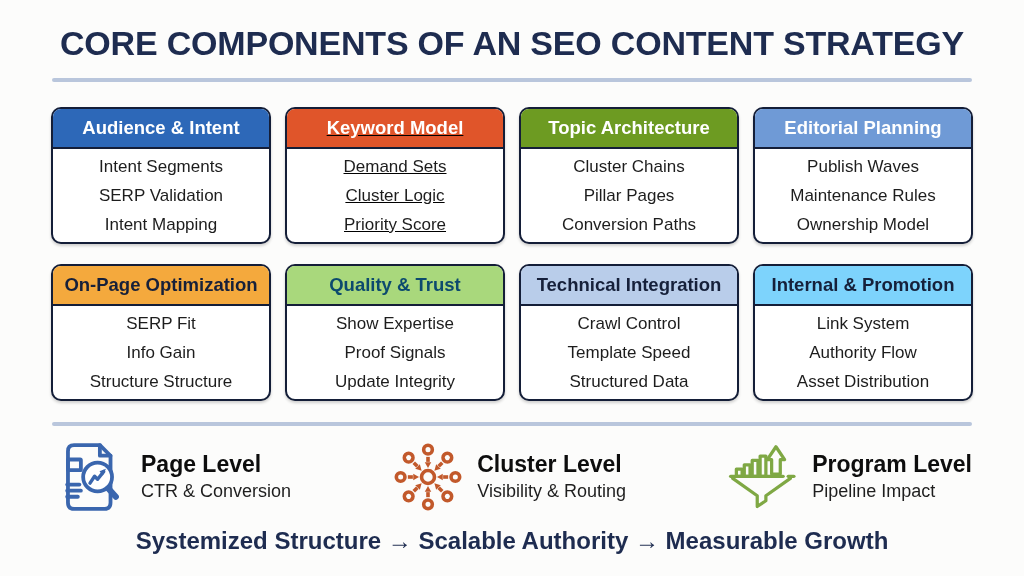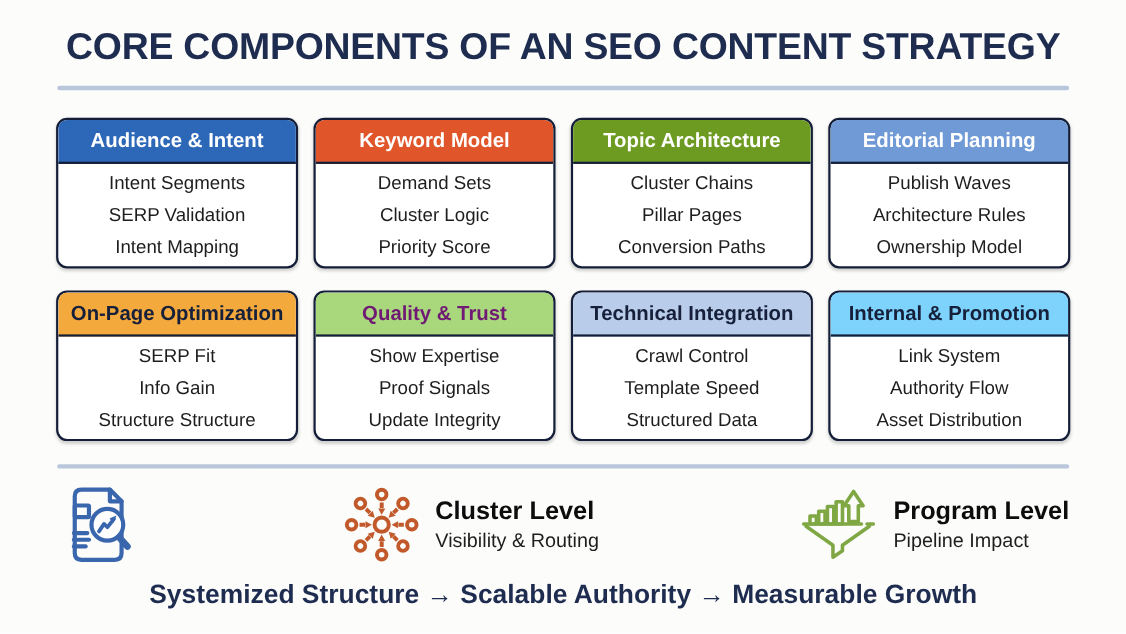--- a/index.html
+++ b/index.html
@@ -63,21 +63,21 @@
 
     <div class="card" style="border-color: rgb(20, 30, 56);">
       <div class="card-header" style="background: rgb(45, 104, 184); color: rgb(255, 255, 255);">Audience &amp; Intent</div>
       <div class="card-body">
         <div class="card-item">Intent Segments</div>
         <div class="card-item">SERP Validation</div>
         <div class="card-item">Intent Mapping</div>
       </div>
     </div>
 
-    <div class="card" style="border-color: rgb(20, 30, 56);">
+    <div class="card" style="border-color: rgb(20, 30, 56); text-decoration: underline;">
       <div class="card-header" style="background: rgb(224, 85, 42); color: rgb(255, 255, 255);">Keyword Model</div>
       <div class="card-body">
         <div class="card-item">Demand Sets</div>
         <div class="card-item">Cluster Logic</div>
         <div class="card-item">Priority Score</div>
       </div>
     </div>
 
     <div class="card" style="border-color: rgb(20, 30, 56);">
       <div class="card-header" style="background: rgb(109, 155, 34); color: rgb(255, 255, 255);">Topic Architecture</div>
@@ -85,36 +85,36 @@
         <div class="card-item">Cluster Chains</div>
         <div class="card-item">Pillar Pages</div>
         <div class="card-item">Conversion Paths</div>
       </div>
     </div>
 
     <div class="card" style="border-color: rgb(20, 30, 56);">
       <div class="card-header" style="background: rgb(111, 154, 214); color: rgb(255, 255, 255);">Editorial Planning</div>
       <div class="card-body">
         <div class="card-item">Publish Waves</div>
-        <div class="card-item">Architecture Rules</div>
+        <div class="card-item">Maintenance Rules</div>
         <div class="card-item">Ownership Model</div>
       </div>
     </div>
 
     <div class="card" style="border-color: rgb(20, 30, 56);">
       <div class="card-header" style="background: rgb(244, 169, 61); color: rgb(22, 32, 58);">On-Page Optimization</div>
       <div class="card-body">
         <div class="card-item">SERP Fit</div>
         <div class="card-item">Info Gain</div>
         <div class="card-item">Structure Structure</div>
       </div>
     </div>
 
     <div class="card" style="border-color: rgb(20, 30, 56);">
-      <div class="card-header" style="background: rgb(169, 216, 124); color: #701a75;">Quality &amp; Trust</div>
+      <div class="card-header" style="background: rgb(169, 216, 124); color: #0c4a6e;">Quality &amp; Trust</div>
       <div class="card-body">
         <div class="card-item">Show Expertise</div>
         <div class="card-item">Proof Signals</div>
         <div class="card-item">Update Integrity</div>
       </div>
     </div>
 
     <div class="card" style="border-color: rgb(20, 30, 56);">
       <div class="card-header" style="background: rgb(185, 205, 234); color: rgb(22, 32, 58);">Technical Integration</div>
       <div class="card-body">
@@ -149,20 +149,24 @@
             <path d="M20 60 h16"></path>
             <path d="M20 68 h18"></path>
             <path d="M20 76 h14"></path>
             <circle cx="60" cy="50" r="19" fill="#ffffff"></circle>
             <polyline points="50,58 56,49 60,53 68,43" stroke-width="4.5"></polyline>
             <polygon points="71,39 62.5,42.5 67,48" fill="currentColor" stroke="none"></polygon>
             <path d="M74 65 L84 76" stroke-width="8"></path>
           </g>
         </svg>
       </span>
+      <div class="level-text">
+        <div class="level-title">Page Level</div>
+        <div class="level-sub">CTR &amp; Conversion</div>
+      </div>
     </div>
 
     <div class="level">
       <span class="level-icon" style="color: rgb(194, 89, 43);">
         <svg width="72" height="72" viewBox="0 0 100 100">
           <defs>
             <g id="cluster-arm" fill="none" stroke="currentColor" stroke-width="5">
               <circle cx="88" cy="50" r="6"></circle>
               <line x1="78" y1="50" x2="71" y2="50"></line>
               <polygon points="62.5,50 70.5,45.5 70.5,54.5" fill="currentColor" stroke="none"></polygon>

